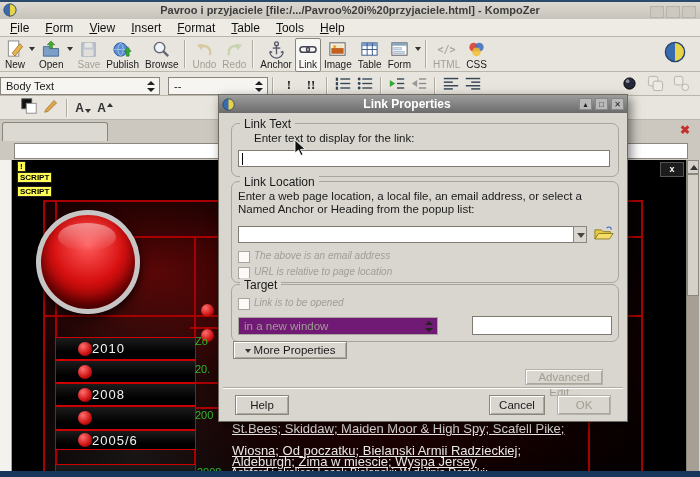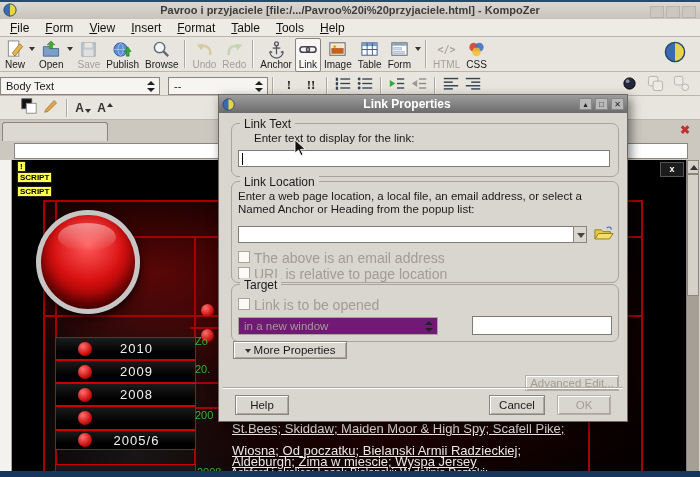--- a/index.html
+++ b/index.html
@@ -72,21 +72,21 @@
   .hline{position:absolute;height:2px;background:#a80000;}
   #bigbutton{position:absolute;left:24px;top:50px;width:104px;height:104px;border-radius:50%;
     border:5px solid #c6c6c6;box-sizing:border-box;box-shadow:0 4px 10px rgba(0,0,0,.8), inset 0 -8px 14px rgba(0,0,0,.55);
     background:radial-gradient(circle at 50% 32%, #ff5a5a, #d81111 45%, #8c0000 80%, #6a0000);}
   #bigbutton::after{content:"";position:absolute;left:18%;top:8%;width:62%;height:30%;border-radius:50%;
     background:linear-gradient(rgba(255,255,255,.45),rgba(255,255,255,0));}
   .navcell{position:absolute;left:43px;width:141px;border:1px solid #cc0000;box-sizing:border-box;
     background:linear-gradient(#1c1c1c,#000 70%);display:flex;align-items:center;}
   .ball{width:14px;height:14px;border-radius:50%;margin-left:22px;flex:0 0 auto;
     background:radial-gradient(circle at 35% 30%, #ff7070, #cc1111 60%, #6a0000);}
-  .navlabel{flex:1;text-align:center;color:#f2f2f2;font-size:13px;letter-spacing:1px;padding-right:14px;}
+  .navlabel{flex:1;text-align:left;color:#f2f2f2;font-size:13px;letter-spacing:1px;padding-right:14px;}
   .floatball{position:absolute;width:13px;height:13px;border-radius:50%;
     background:radial-gradient(circle at 35% 30%, #ff7070, #cc1111 60%, #6a0000);}
   .greenfrag{position:absolute;left:183px;color:#2eb82e;font-size:11px;line-height:11px;white-space:nowrap;}
   .linkline{position:absolute;left:220px;color:#e8e8e8;font-size:13px;line-height:11px;white-space:nowrap;text-decoration:underline;}
   #yearline{position:absolute;left:185px;top:307px;font-size:11px;line-height:11px;white-space:nowrap;}
   #yearline .yr{color:#2eb82e;}
   #yearline .sep{color:#cfcfcf;}
   #yearline .lnk{color:#e8e8e8;text-decoration:underline;}
   #brokenimg{position:absolute;left:648px;top:2px;width:22px;height:13px;background:#1c1c1c;border:1px solid #555;
     color:#fff;font:bold 9px "Liberation Sans",sans-serif;text-align:center;line-height:12px;}
@@ -108,21 +108,21 @@
   .dlgbtn.close::before{content:"\2715";}
   .group{position:absolute;border:1px solid #a9a59c;border-radius:7px;}
   .legend{position:absolute;top:-7px;left:8px;background:#d9d6cf;padding:0 4px;font-size:12px;color:#1a1a1a;}
   .dlabel{position:absolute;font-size:11.5px;color:#1a1a1a;line-height:13px;}
   .dlabel.dis,.cblabel.dis{color:#a19d93;}
   .dinput{position:absolute;background:#fff;border:1px solid #7f7b72;box-sizing:border-box;
     font:11px "Liberation Sans",sans-serif;padding:0 3px;}
   .combo-arrow{position:absolute;width:14px;height:17px;background:#d9d6cf;border:1px solid #8a867e;box-sizing:border-box;}
   .combo-arrow::after{content:"";position:absolute;left:3px;top:6px;border-left:4px solid transparent;border-right:4px solid transparent;border-top:5px solid #444;}
   .cb{position:absolute;width:10px;height:10px;background:#fbfaf7;border:1px solid #a8a49c;}
-  .cblabel{position:absolute;font-size:14px;}
+  .cblabel{position:absolute;font-size:10px;font-style:italic;}
   .dselect{position:absolute;background:#701a75;border:1px solid #a8a49c;box-sizing:border-box;
     font-size:11.5px;color:#a19d93;padding:2px 18px 0 5px;height:18px;}
   .dbtn{position:absolute;background:#d9d6cf;border:1px solid #8a867e;box-shadow:inset 1px 1px 0 #fff, inset -1px -1px 0 #aba79f;
     font-size:11.5px;color:#1a1a1a;text-align:center;box-sizing:border-box;}
   .dbtn.dis{color:#a19d93;border-color:#b5b1a9;}
   #dlg-hr{position:absolute;left:4px;right:4px;top:292px;border-top:1px solid #aeaaa2;border-bottom:1px solid #fff;}
   .moretri{display:inline-block;width:0;height:0;border-left:3px solid transparent;border-right:3px solid transparent;border-top:4px solid #333;margin-right:3px;vertical-align:middle;}
   #caret{position:absolute;left:10px;top:29px;width:1px;height:12px;background:#000;}
   
   #cursor{left:294px;top:139px;z-index:20;}
@@ -457,21 +457,20 @@
     <div class="hline" style="left:178px;top:247px;width:28px"></div>
 
     <div id="bigbutton"></div>
 
     <div class="navcell" style="top:177px;height:23px">
       <span class="ball"></span>
       <span class="navlabel">2010</span>
     </div>
     <div class="navcell" style="top:200px;height:23px">
       <span class="ball"></span>
-      <span class="navlabel">2009</span>
     </div>
     <div class="navcell" style="top:223px;height:23px">
       <span class="ball"></span>
       <span class="navlabel">2008</span>
     </div>
     <div class="navcell" style="top:246px;height:24px">
       <span class="ball"></span>
     </div>
     <div class="navcell" style="top:270px;height:20px">
       <span class="ball"></span>
@@ -551,21 +550,21 @@
       <span class="dselect" style="left:6px;top:32px;width:200px">
         <span>in a new window</span>
         <span class="spin"></span>
       </span>
       <input class="dinput" style="left: 240px; top: 31px; width: 140px; height: 19px;" readonly="" value="">
     </div>
 
     <div class="dbtn" style="left:14px;top:246px;width:114px;height:18px;line-height:17px">
       <span class="moretri"></span><span>More Properties</span>
     </div>
-    <div class="dbtn dis" style="left:306px;top:280px;width:94px;height:16px;line-height:15px">
+    <div class="dbtn dis" style="left:306px;top:274px;width:78px;height:16px;line-height:15px">
       <span>Advanced Edit...</span>
     </div>
     <div id="dlg-hr"></div>
     <div class="dbtn" style="left:16px;top:300px;width:54px;height:20px;line-height:19px">
       <span>Help</span>
     </div>
     <div class="dbtn" style="left:270px;top:300px;width:56px;height:20px;line-height:19px">
       <span>Cancel</span>
     </div>
     <div class="dbtn dis" style="left:338px;top:300px;width:54px;height:20px;line-height:19px">

